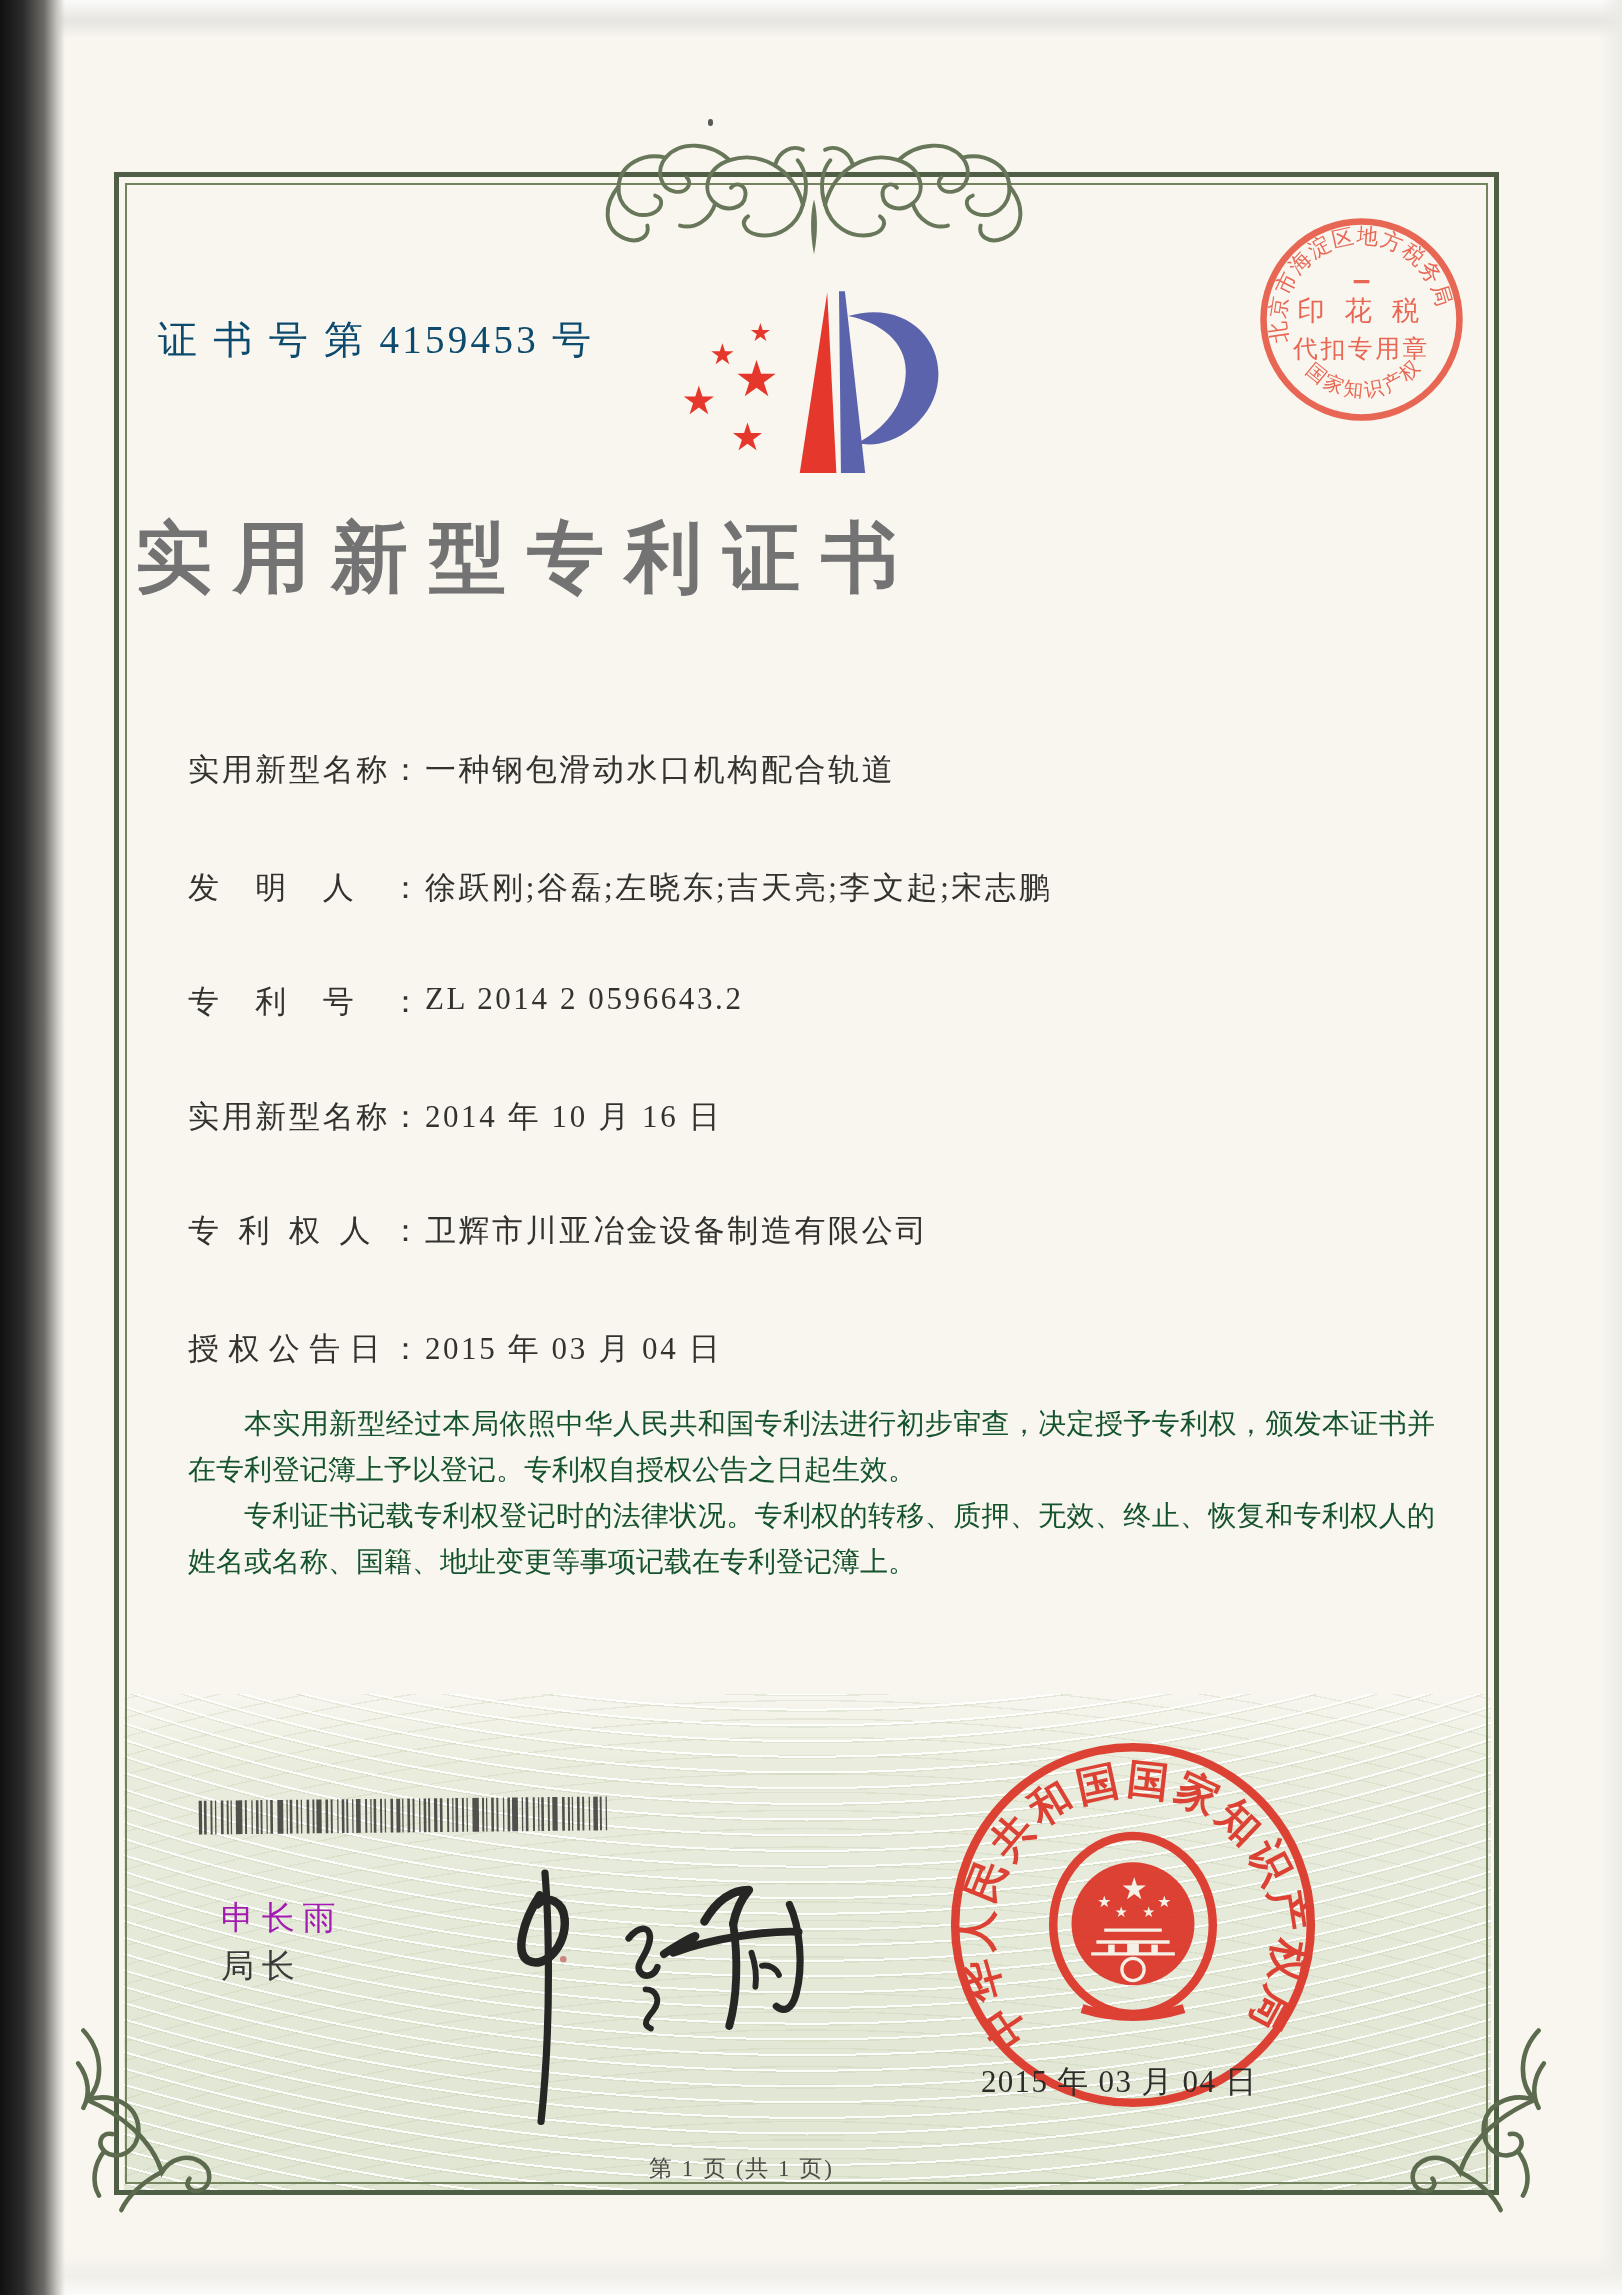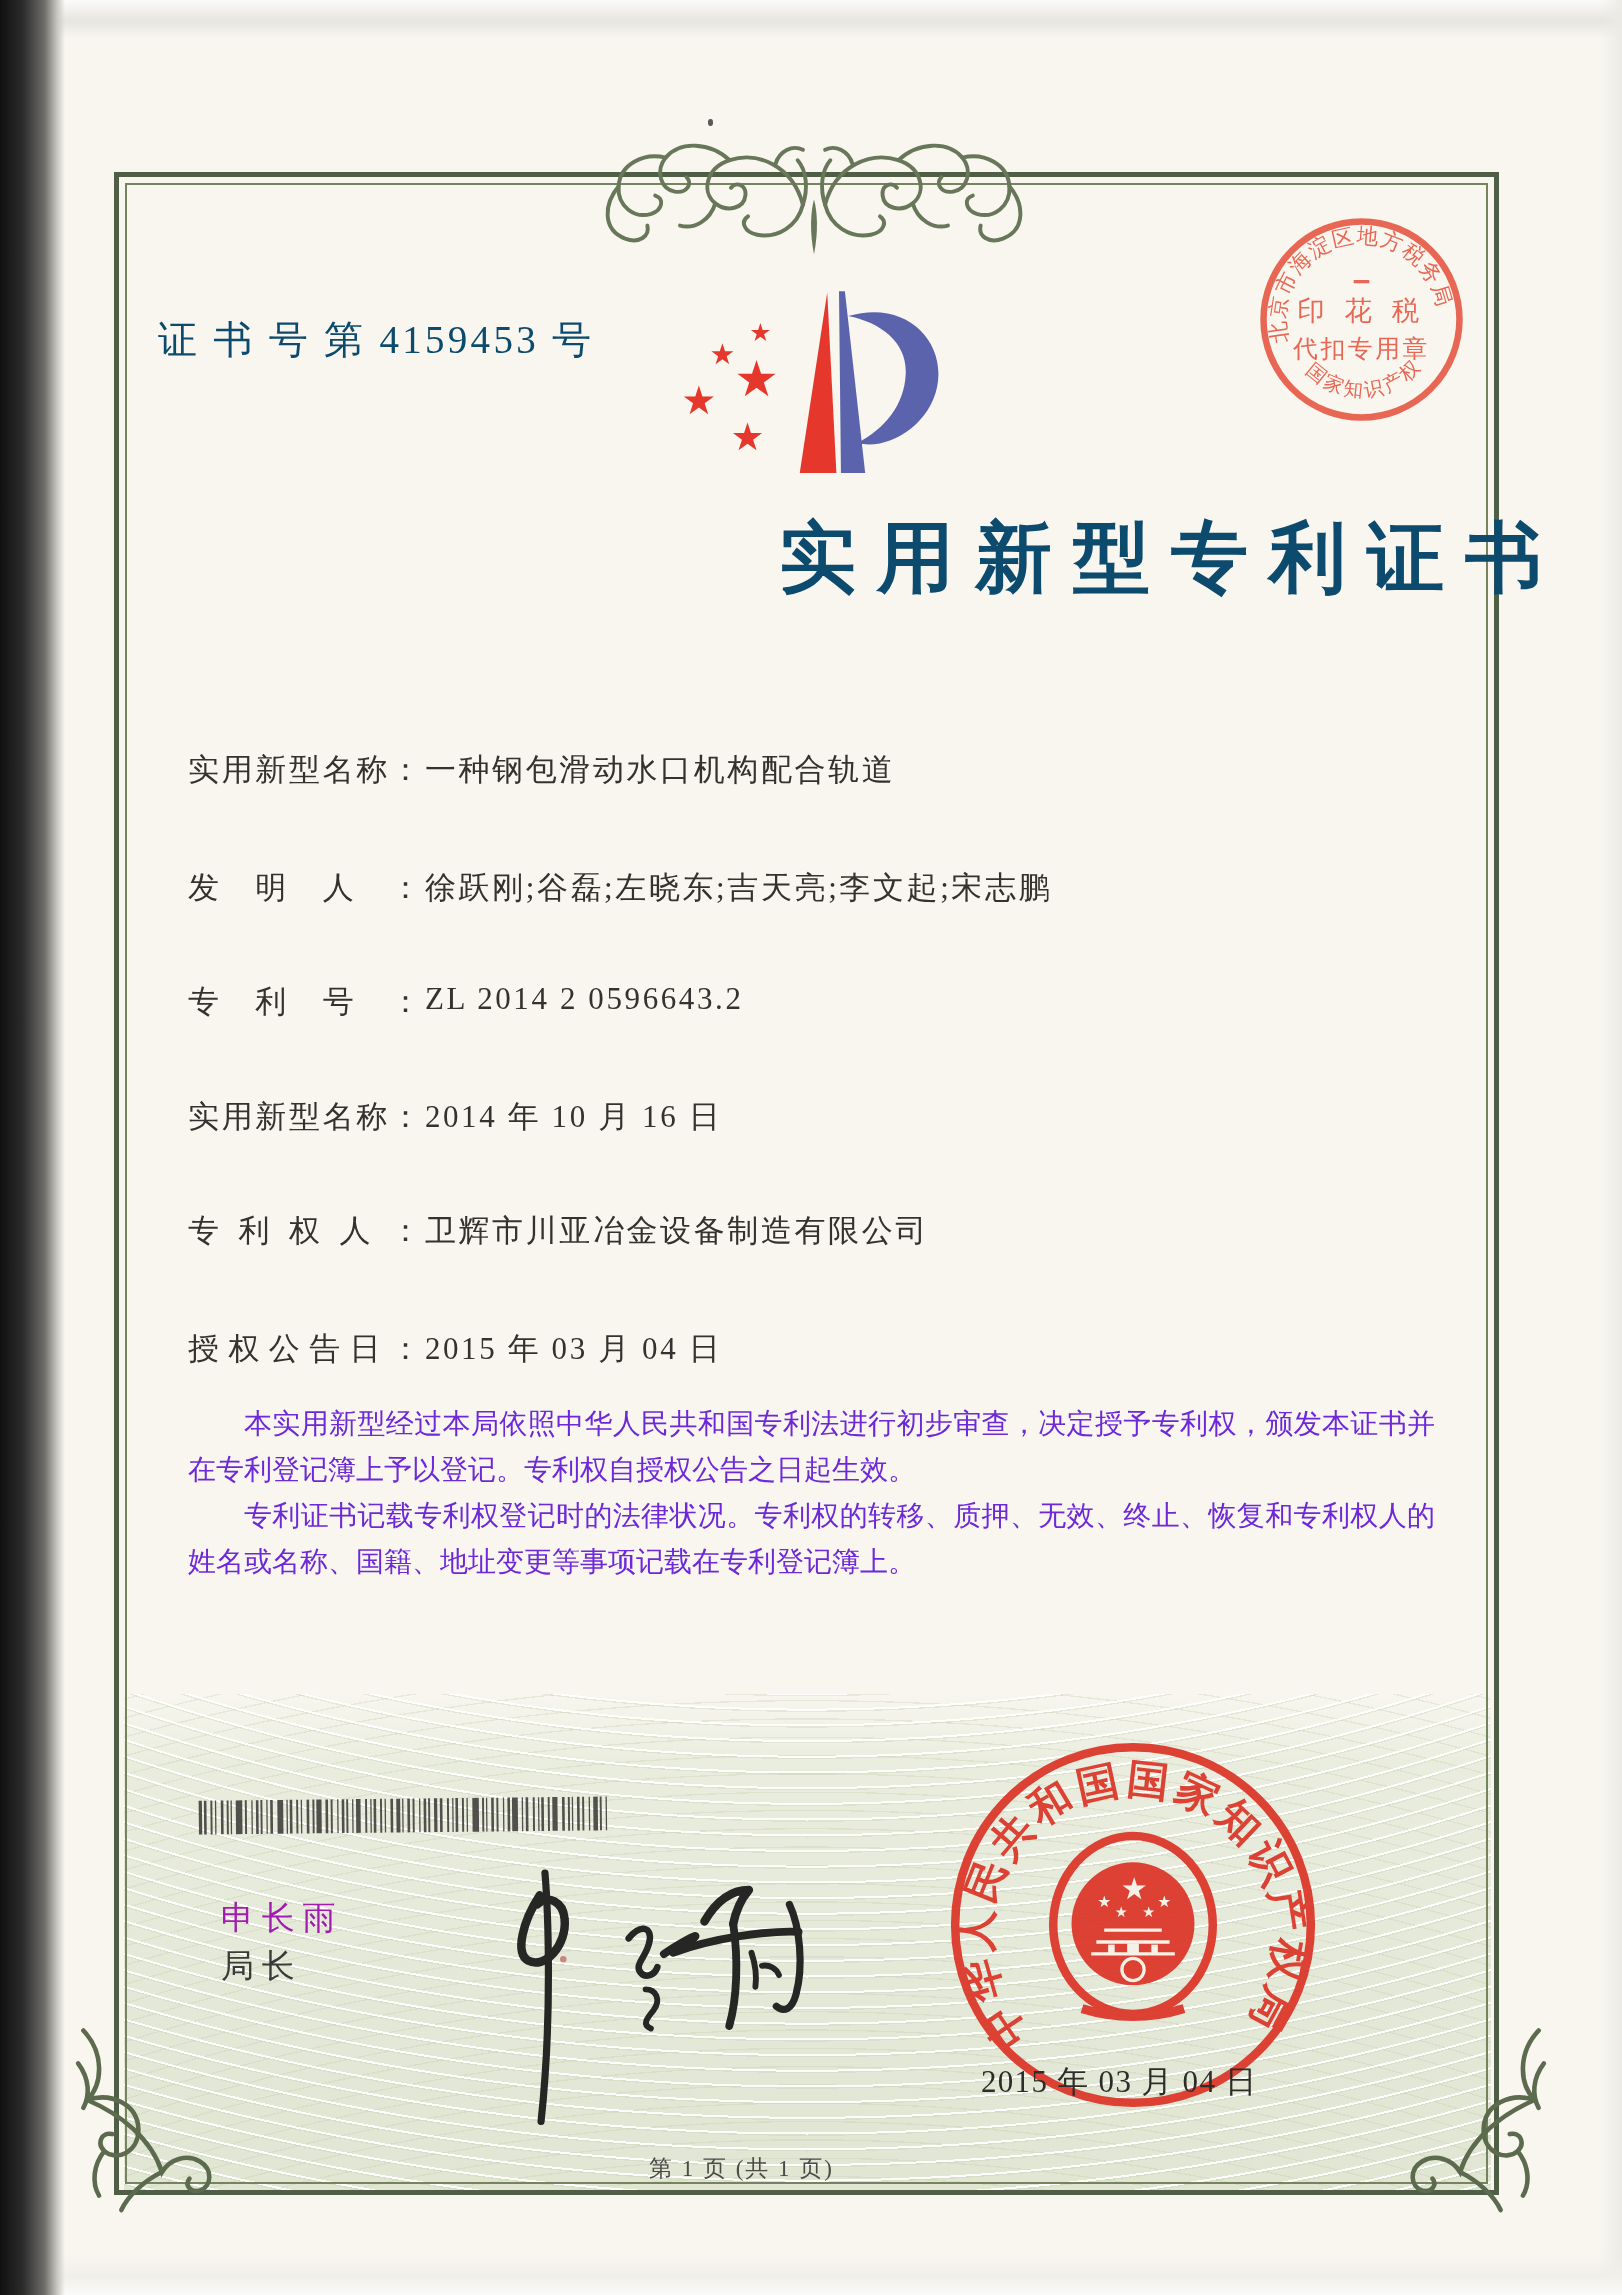--- a/index.html
+++ b/index.html
@@ -28,28 +28,28 @@
 
   
   .waves{position:absolute;left:124px;top:1694px;width:1367px;height:497px;
     background:
       repeating-radial-gradient(circle 2747px at 683px -1995px, rgba(255,255,255,.9) 0 2px, rgba(198,208,178,.35) 2px 3.3px, rgba(255,255,255,0) 3.3px 15.7px),
       repeating-radial-gradient(circle 2747px at 683px 2551px, rgba(188,200,168,.28) 0 1.3px, rgba(255,255,255,0) 1.3px 18.3px),
       linear-gradient(180deg, rgba(229,234,216,0) 0%, rgba(229,234,216,.75) 14%, rgba(226,231,213,.9) 55%, rgba(223,229,209,.92) 100%);}
 
   .t{position:absolute;white-space:nowrap;}
   .cert-no{left:158px;top:313px;font-size:39px;letter-spacing:3.3px;color:#0c4a6e;}
-  .title{left:114px;top:507px;width:1449px;text-align:right;font-size:77px;font-weight:bold;
-    letter-spacing:21px;padding-left:21px;box-sizing:border-box;color:#0c4a6e;white-space:nowrap;}
+  .title{left:114px;top:507px;width:1449px;text-align:left;font-size:77px;font-weight:bold;
+    letter-spacing:21px;padding-left:21px;box-sizing:border-box;color:#737373;white-space:nowrap;}
   .field{position:absolute;left:188px;font-size:31px;color:#34322e;}
   .f-label{display:inline-block;width:233px;text-align:justify;text-align-last:justify;vertical-align:top;}
   .f-value{margin-left:3.9px;letter-spacing:2.6px;}
   .f1{top:749px;} .f2{top:867px;} .f3{top:981px;} .f4{top:1096px;} .f5{top:1210px;} .f6{top:1328px;}
   .body-text{position:absolute;left:188px;top:1401px;width:1247px;font-size:28px;line-height:46px;
-    text-align:justify;color:#6d28d9;}
+    text-align:justify;color:#14532d;}
   .body-text p{margin:0;text-indent:56px;}
   .director-title{left:221px;top:1944px;font-size:33px;letter-spacing:7.8px;color:#3a3a38;}
   .director-name{left:221px;top:1896px;font-size:33px;letter-spacing:7.8px;color:#a21caf;}
   .issue-date{left:981px;top:2061px;font-size:31px;letter-spacing:1.3px;color:#2e2c29;z-index:6;}
   .footer{left:114px;top:2153px;width:1255px;text-align:center;font-size:23px;letter-spacing:2px;color:#4b4a45;}
 
   .abs{position:absolute;}
   svg text{font-family:"Liberation Serif","DejaVu Serif",serif;}
   .seal-svg{opacity:.95;}
   .ghost-dot{position:absolute;left:708px;top:119px;width:4.6px;height:6.5px;background:#5a5a55;border-radius:50%;}

